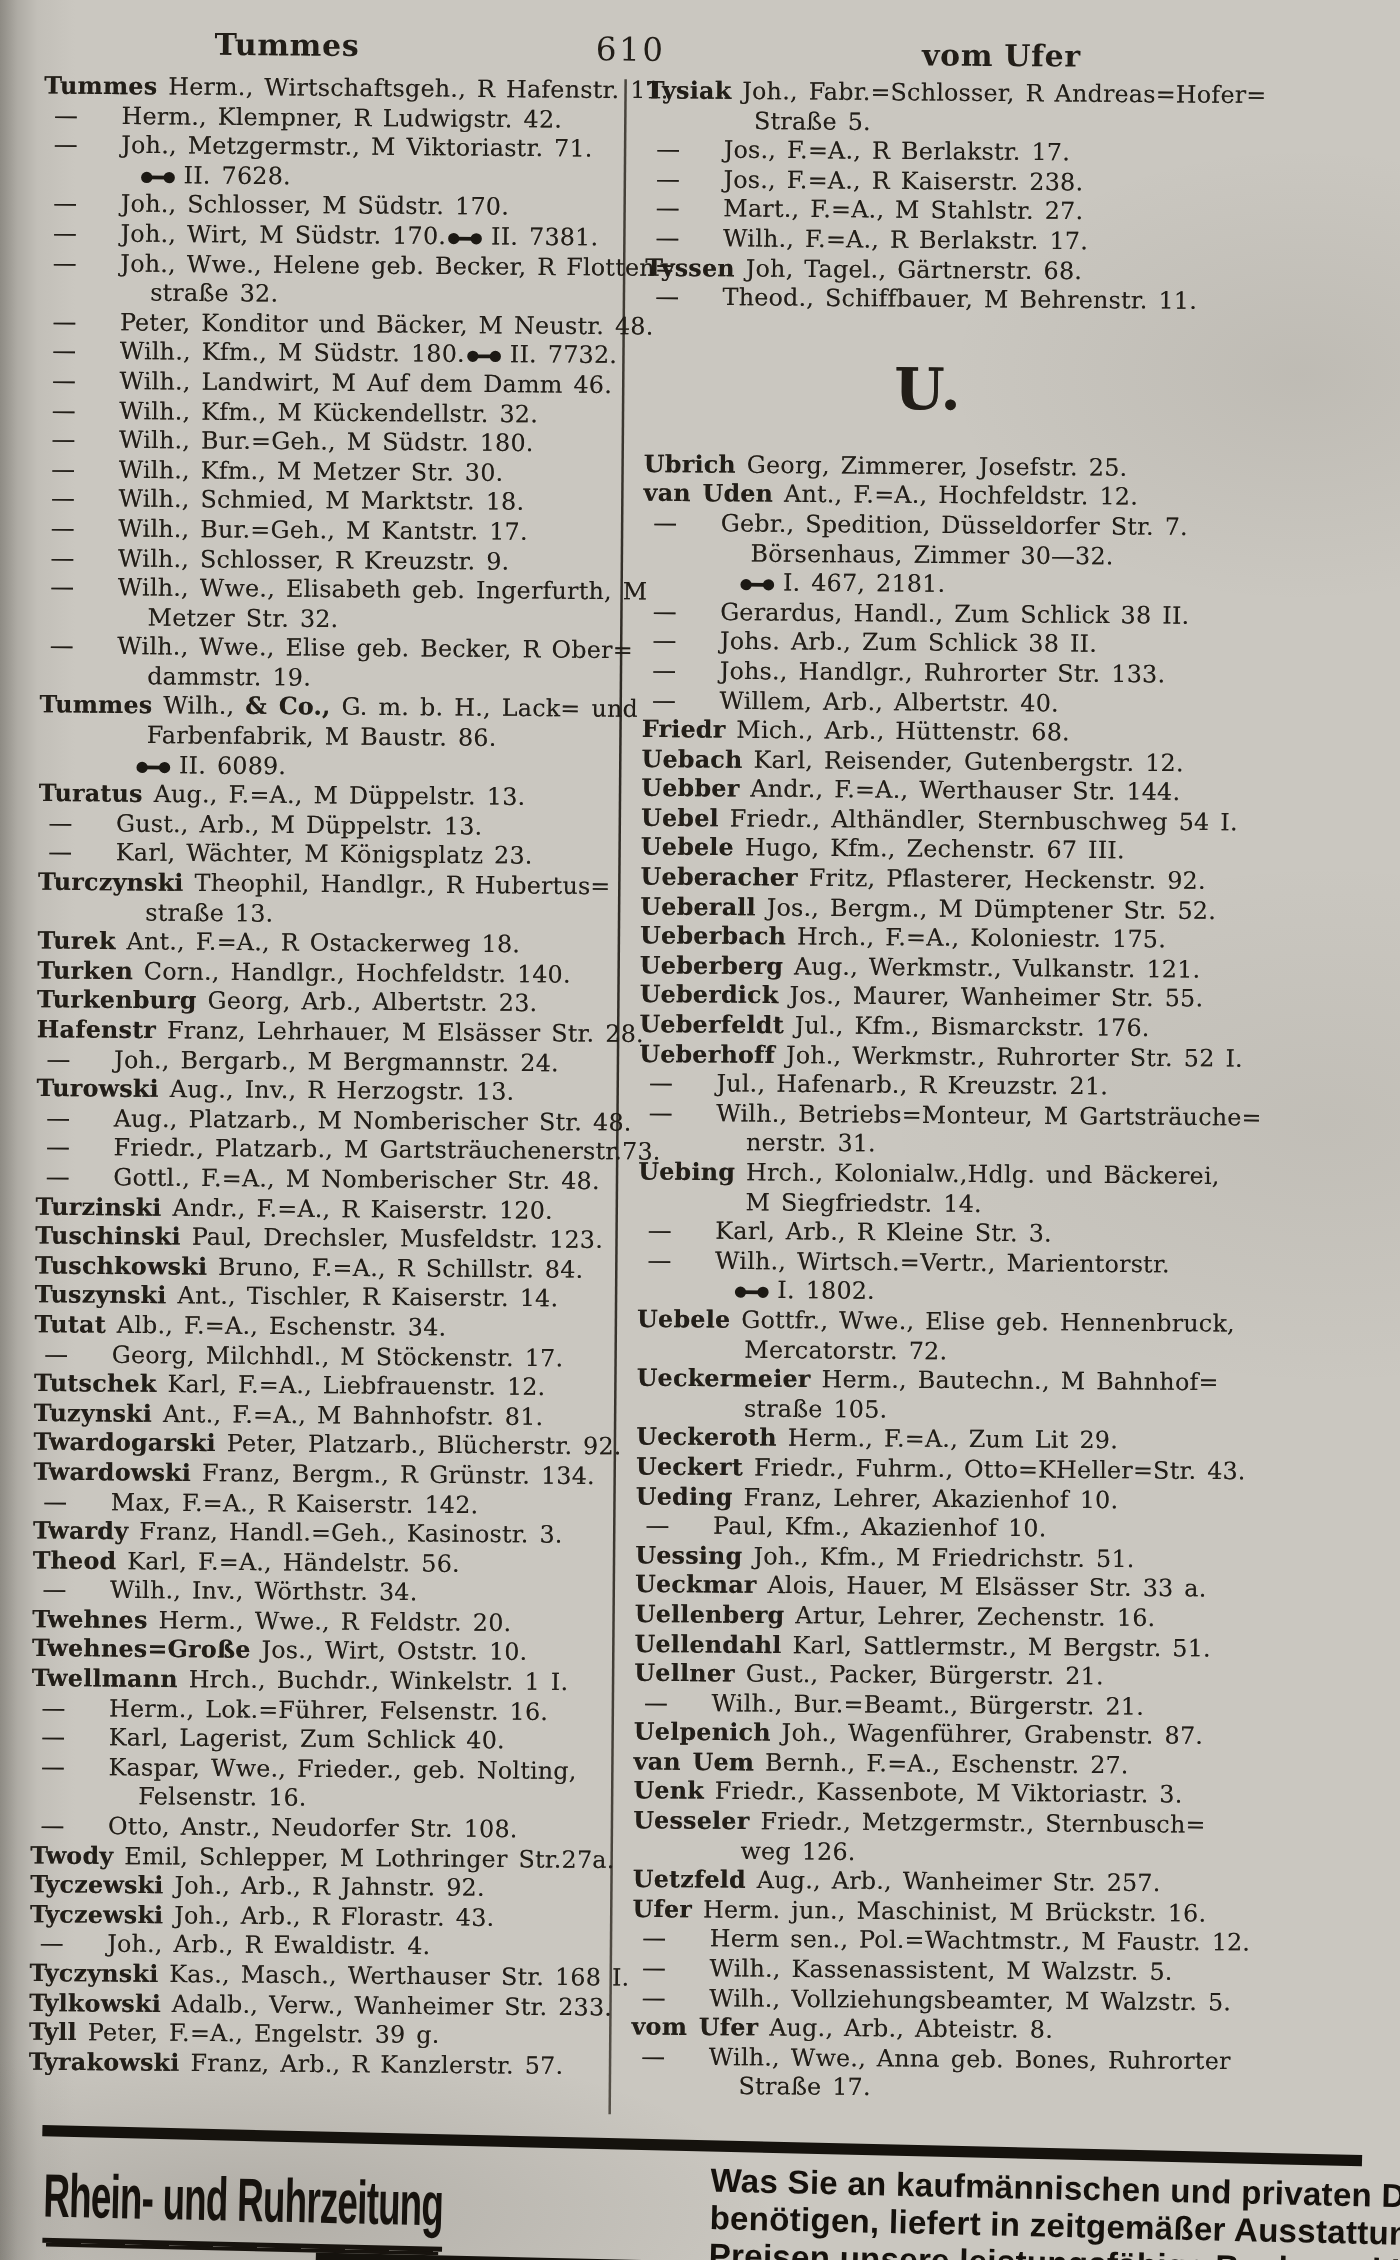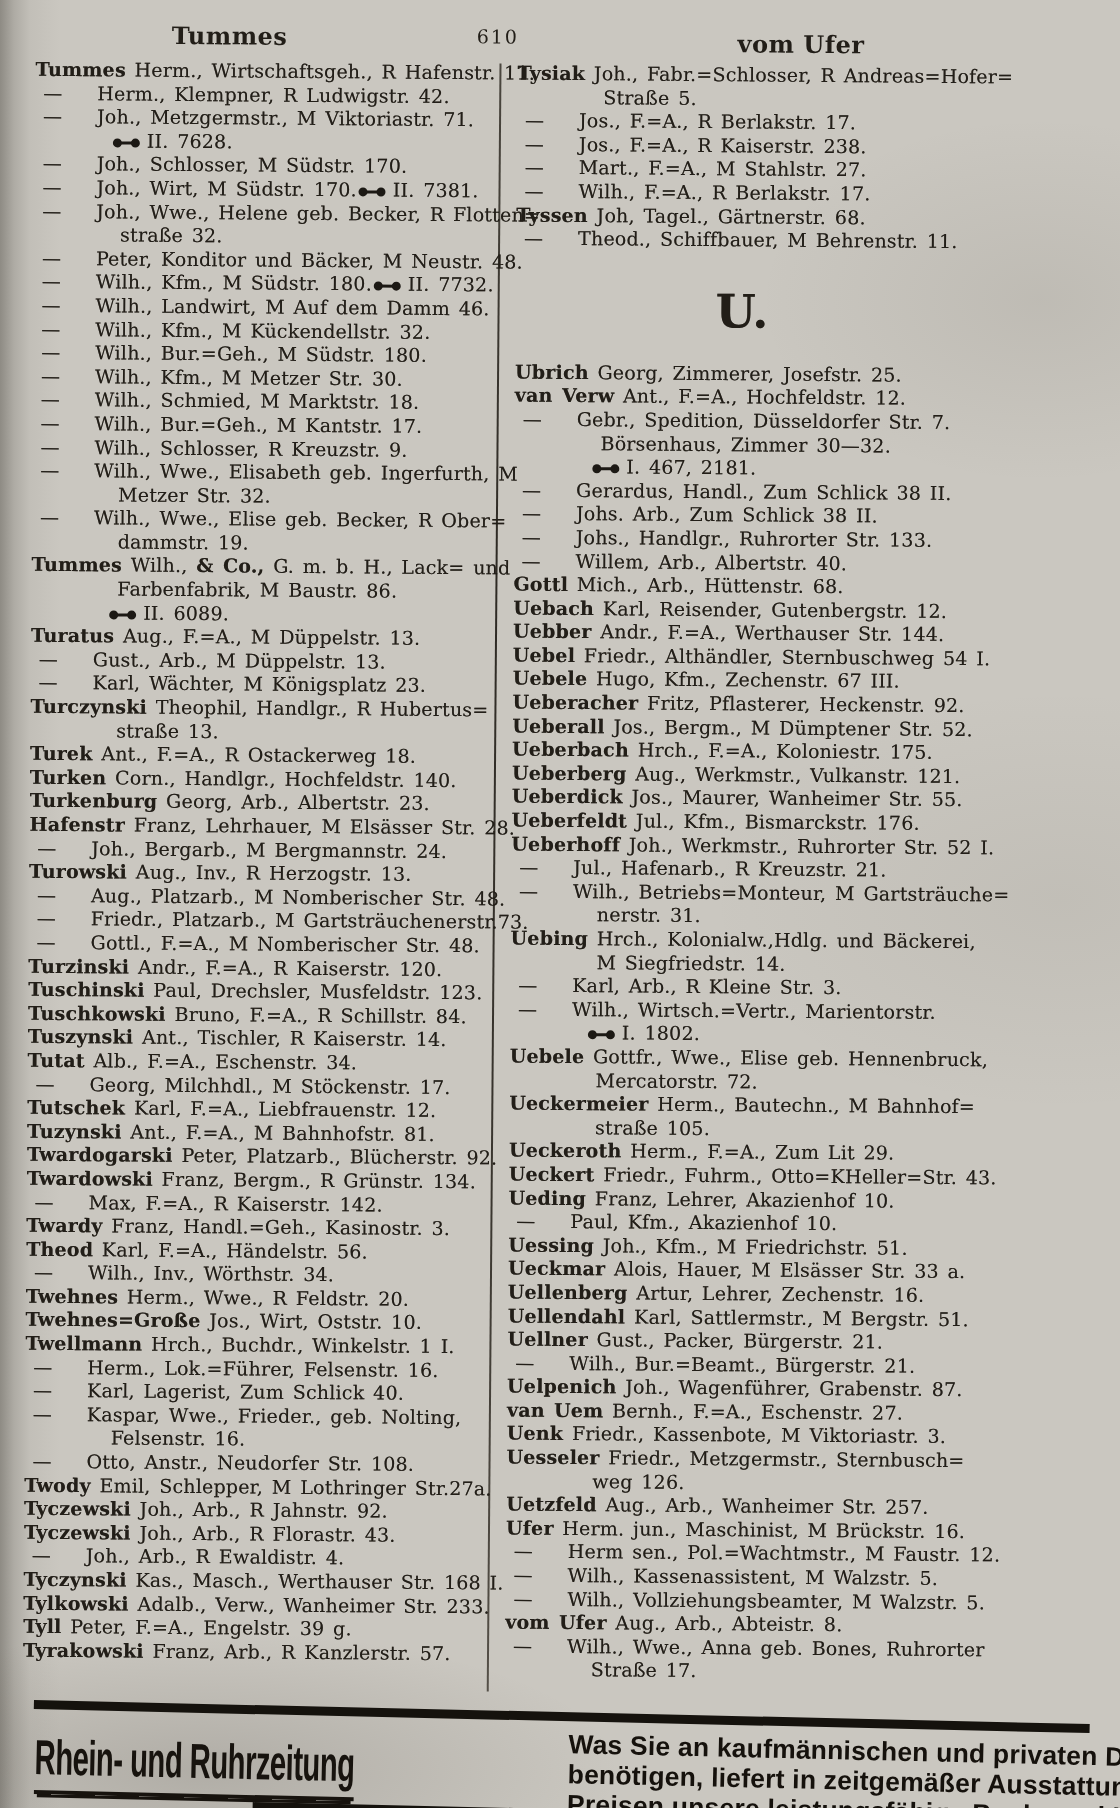--- a/index.html
+++ b/index.html
@@ -16,21 +16,21 @@
   }
   .page-content{
     position:absolute;left:0;top:0;width:1120px;height:1700px;
     transform:rotate(0.45deg);transform-origin:60px 0;
   }
   
   .running-head{position:absolute;top:18px;left:0;width:1120px;height:34px;}
   .guide{position:absolute;font-weight:bold;font-size:24px;letter-spacing:.5px;}
   .guide-left{left:172px;top:2px;}
   .guide-right{left:738px;top:6px;}
-  .page-num{position:absolute;left:477px;top:4px;font-size:19px;letter-spacing:2px;}
+  .page-num{position:absolute;left:477px;top:4px;font-size:26px;letter-spacing:2px;}
   
   .col{position:absolute;top:58px;}
   .col-left{left:36px;width:462px;}
   .col-right{left:518px;width:454px;}
   .col-divider{position:absolute;left:500px;top:60px;width:2px;height:1628px;
     background:linear-gradient(#4a463e, #2e2a24 30%, #3a362f 70%, #555048);}
   .line{
     font-size:19px;line-height:23.6px;white-space:nowrap;
     word-spacing:2.5px;letter-spacing:.2px;
     text-shadow:0 0 .5px rgba(25,20,12,.55);
@@ -159,29 +159,29 @@
       <div class="line main"><span class="lead">Tysiak</span><span> Joh., Fabr.=Schlosser, R Andreas=Hofer=</span></div>
       <div class="line cont"><span>Straße 5.</span></div>
       <div class="line dash"><span class="dash-glyph">—</span><span>Jos., F.=A., R Berlakstr. 17.</span></div>
       <div class="line dash"><span class="dash-glyph">—</span><span>Jos., F.=A., R Kaiserstr. 238.</span></div>
       <div class="line dash"><span class="dash-glyph">—</span><span>Mart., F.=A., M Stahlstr. 27.</span></div>
       <div class="line dash"><span class="dash-glyph">—</span><span>Wilh., F.=A., R Berlakstr. 17.</span></div>
       <div class="line main"><span class="lead">Tyssen</span><span> Joh, Tagel., Gärtnerstr. 68.</span></div>
       <div class="line dash"><span class="dash-glyph">—</span><span>Theod., Schiffbauer, M Behrenstr. 11.</span></div>
       <div class="line section-heading-line"><span>U.</span></div>
       <div class="line main"><span class="lead">Ubrich</span><span> Georg, Zimmerer, Josefstr. 25.</span></div>
-      <div class="line main"><span class="lead">van Verw</span><span> Ant., F.=A., Hochfeldstr. 12.</span></div>
+      <div class="line main"><span class="lead">van Uden</span><span> Ant., F.=A., Hochfeldstr. 12.</span></div>
       <div class="line dash"><span class="dash-glyph">—</span><span>Gebr., Spedition, Düsseldorfer Str. 7.</span></div>
       <div class="line cont"><span>Börsenhaus, Zimmer 30—32.</span></div>
       <div class="line phone-line"><span class="phone-icon"></span><span>I. 467, 2181.</span></div>
       <div class="line dash"><span class="dash-glyph">—</span><span>Gerardus, Handl., Zum Schlick 38 II.</span></div>
       <div class="line dash"><span class="dash-glyph">—</span><span>Johs. Arb., Zum Schlick 38 II.</span></div>
       <div class="line dash"><span class="dash-glyph">—</span><span>Johs., Handlgr., Ruhrorter Str. 133.</span></div>
       <div class="line dash"><span class="dash-glyph">—</span><span>Willem, Arb., Albertstr. 40.</span></div>
-      <div class="line main"><span class="lead">Gottl</span><span> Mich., Arb., Hüttenstr. 68.</span></div>
+      <div class="line main"><span class="lead">Friedr</span><span> Mich., Arb., Hüttenstr. 68.</span></div>
       <div class="line main"><span class="lead">Uebach</span><span> Karl, Reisender, Gutenbergstr. 12.</span></div>
       <div class="line main"><span class="lead">Uebber</span><span> Andr., F.=A., Werthauser Str. 144.</span></div>
       <div class="line main"><span class="lead">Uebel</span><span> Friedr., Althändler, Sternbuschweg 54 I.</span></div>
       <div class="line main"><span class="lead">Uebele</span><span> Hugo, Kfm., Zechenstr. 67 III.</span></div>
       <div class="line main"><span class="lead">Ueberacher</span><span> Fritz, Pflasterer, Heckenstr. 92.</span></div>
       <div class="line main"><span class="lead">Ueberall</span><span> Jos., Bergm., M Dümptener Str. 52.</span></div>
       <div class="line main"><span class="lead">Ueberbach</span><span> Hrch., F.=A., Koloniestr. 175.</span></div>
       <div class="line main"><span class="lead">Ueberberg</span><span> Aug., Werkmstr., Vulkanstr. 121.</span></div>
       <div class="line main"><span class="lead">Ueberdick</span><span> Jos., Maurer, Wanheimer Str. 55.</span></div>
       <div class="line main"><span class="lead">Ueberfeldt</span><span> Jul., Kfm., Bismarckstr. 176.</span></div>

